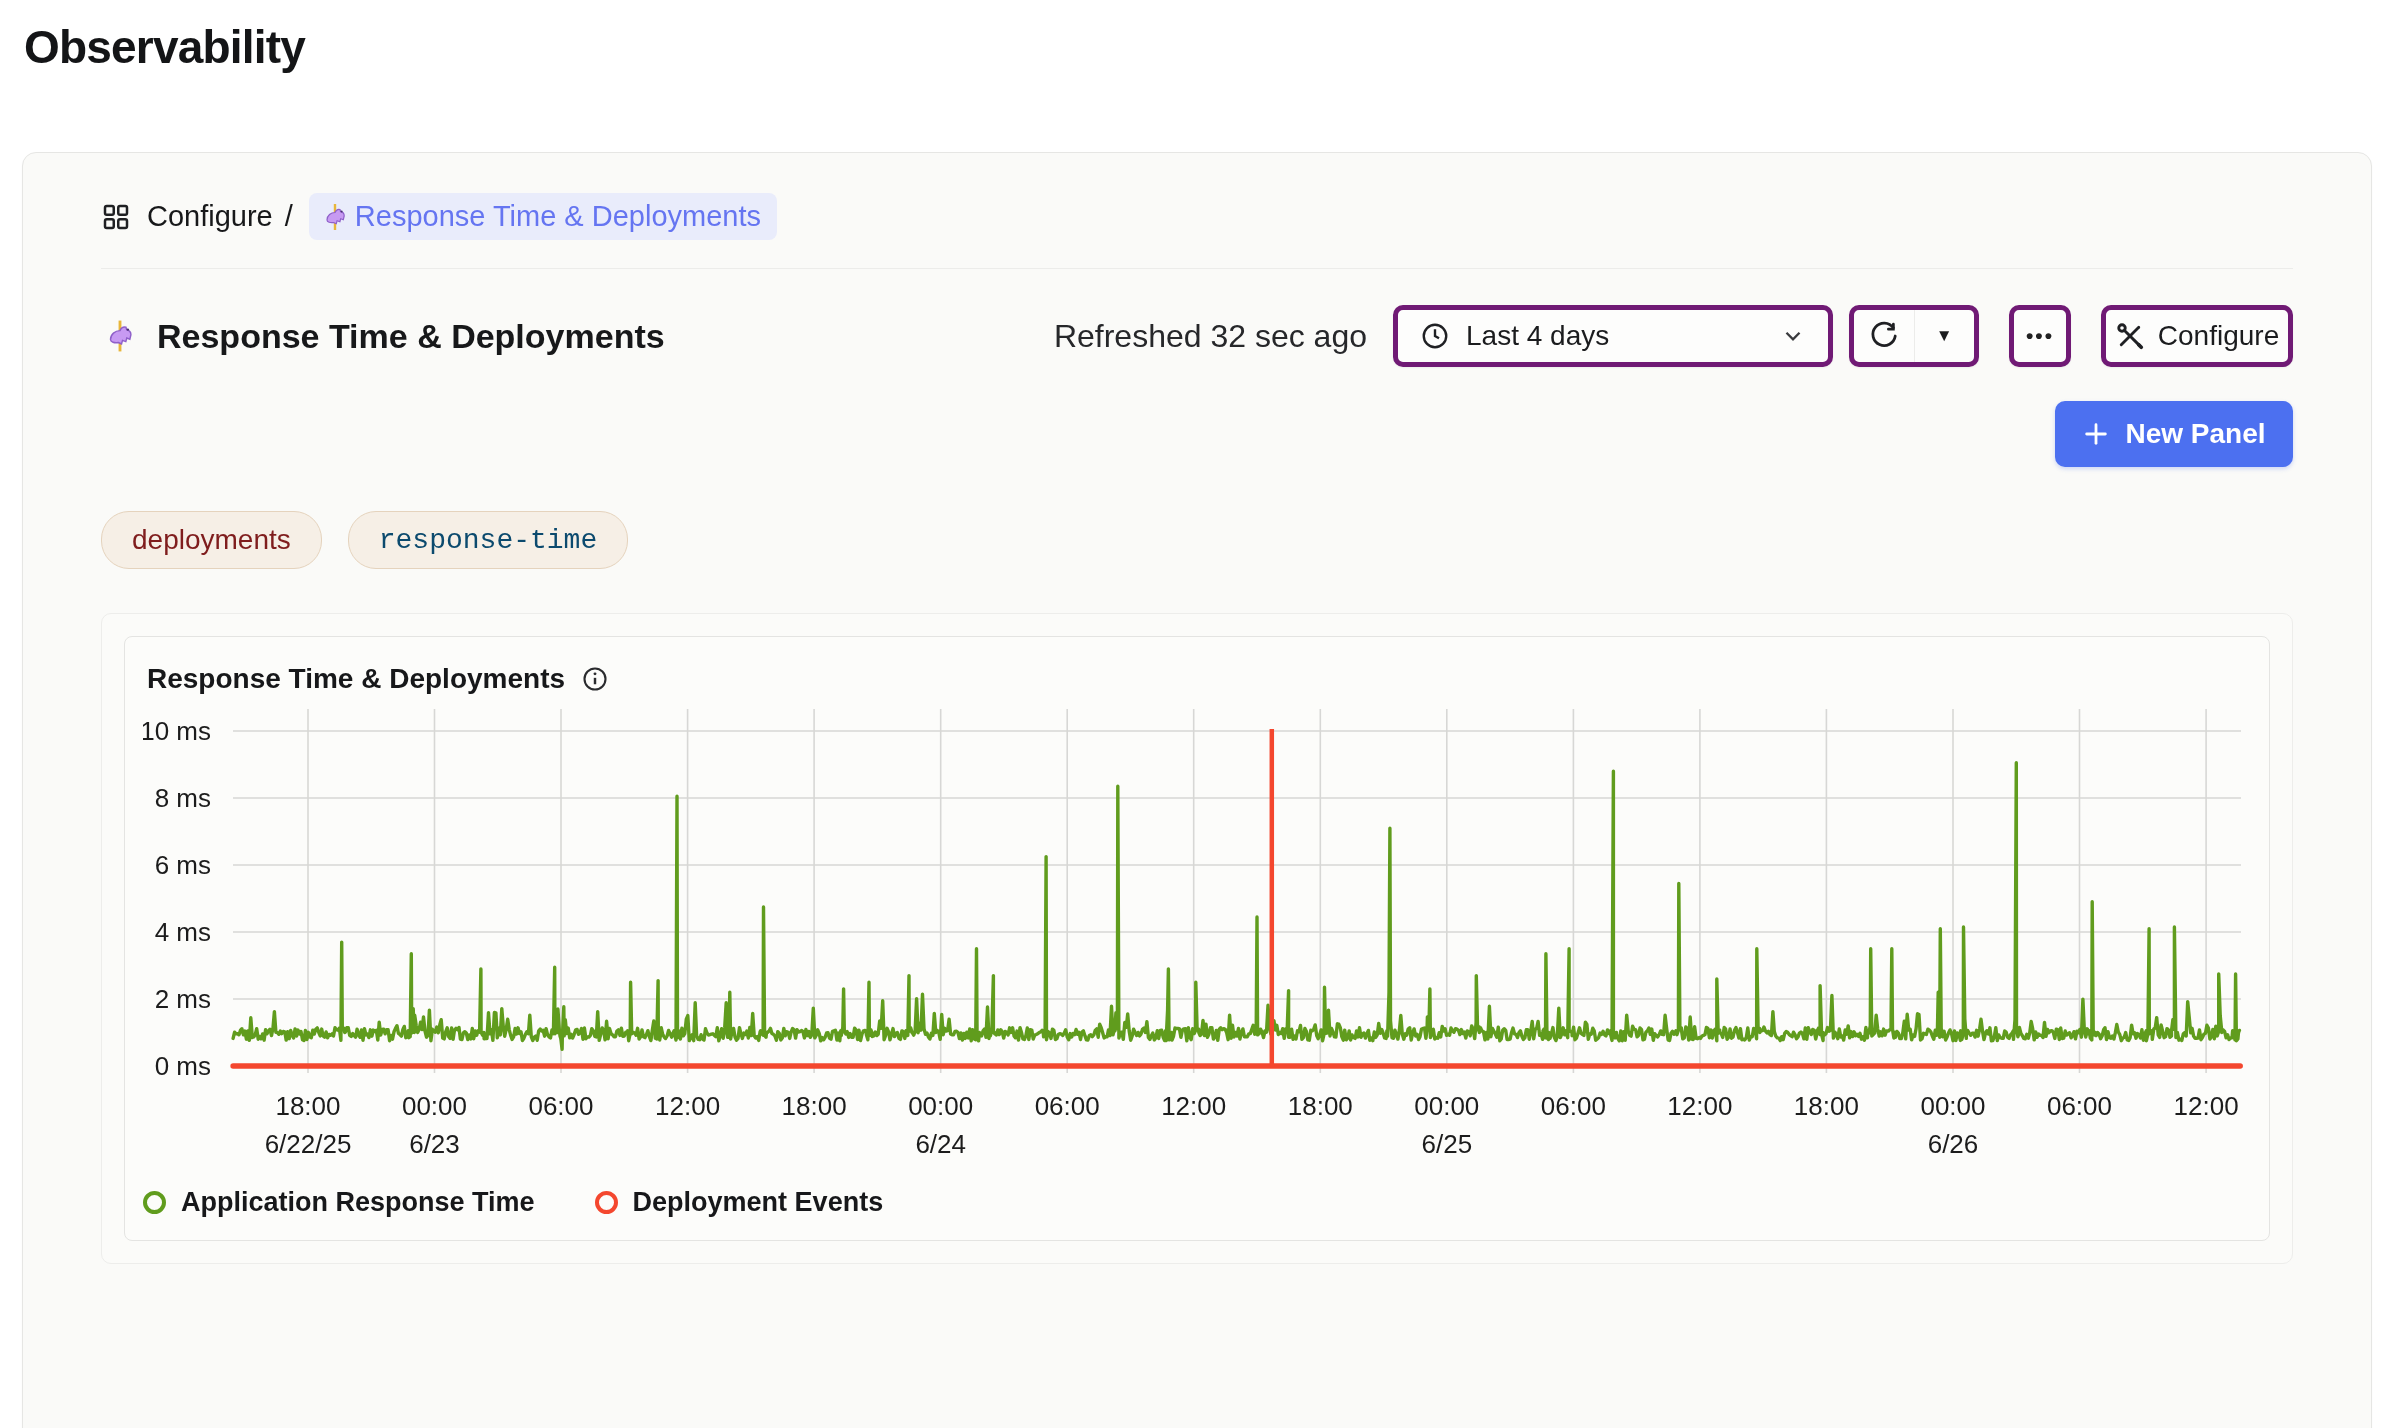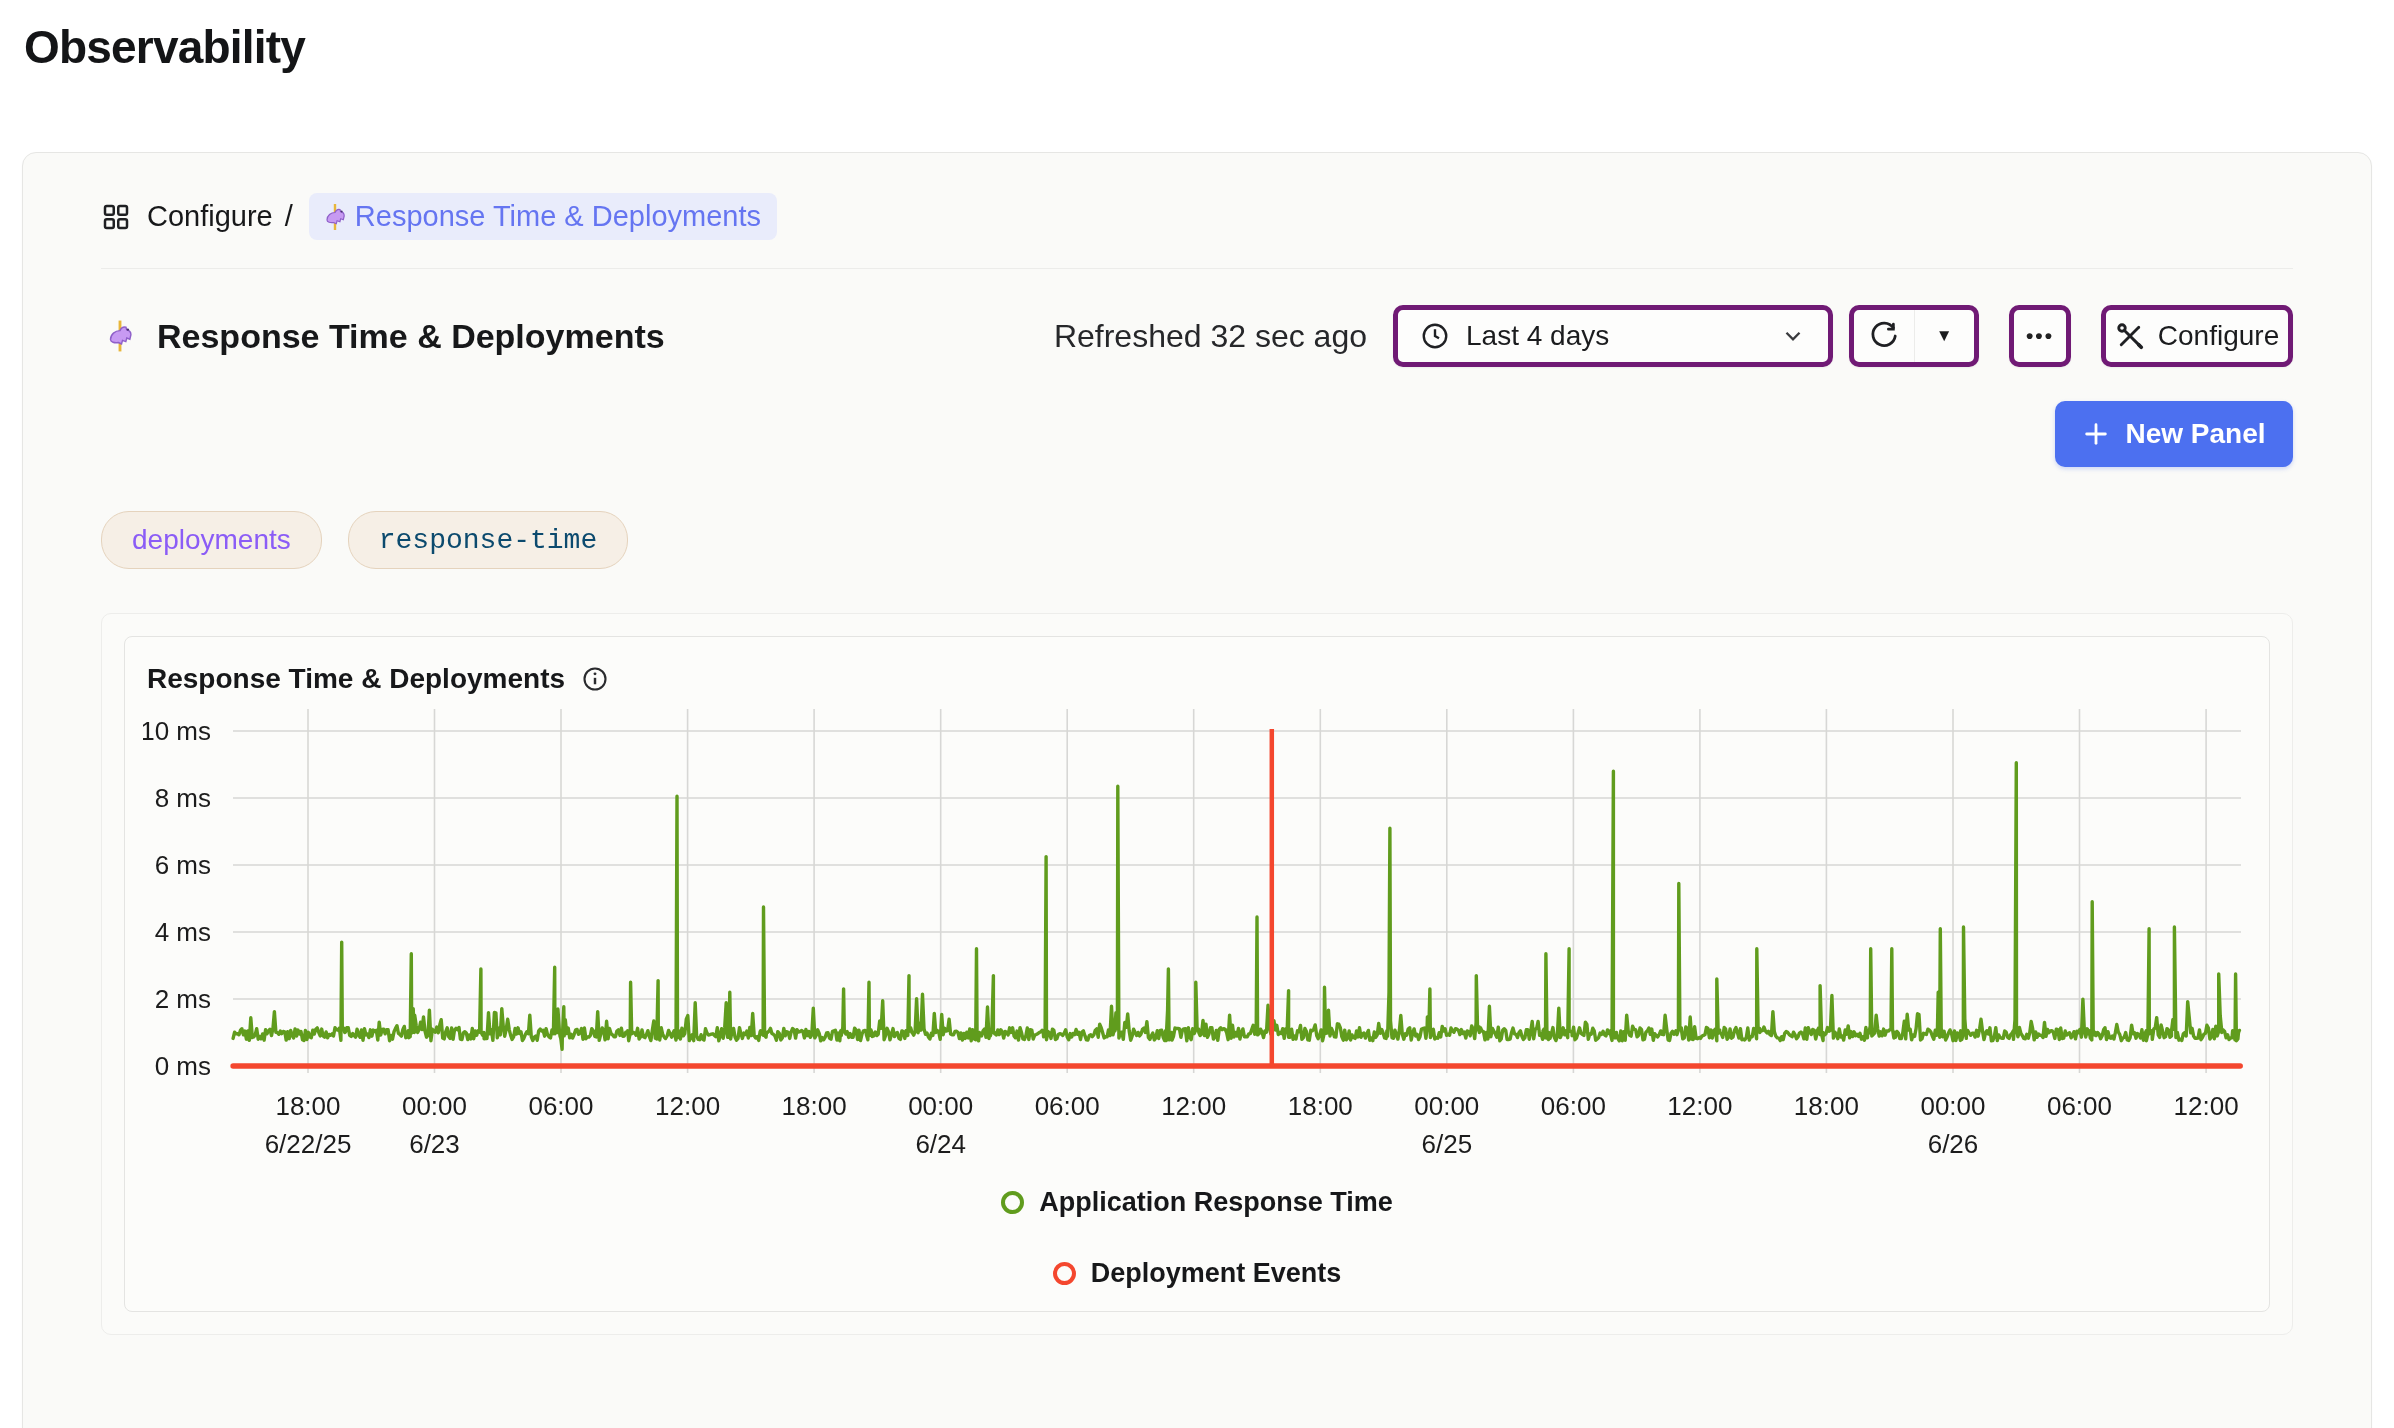--- a/index.html
+++ b/index.html
@@ -27,21 +27,21 @@
   .newpanel-row{display:flex;justify-content:flex-end;margin-top:34px;}
   .newpanel{width:238px;height:66px;border-radius:10px;background:#4c70f0;color:#ffffff;font-size:28px;font-weight:600;display:flex;align-items:center;justify-content:center;gap:15px;cursor:pointer;box-shadow:0 2px 4px rgba(76,112,240,.25);}
   .tags{display:flex;gap:26px;margin-top:44px;}
   .tag{height:56px;padding:0 30px;border-radius:28px;background:#f6efe6;border:1px solid #e5d3bd;color:#b8885c;font-size:28px;display:flex;align-items:center;cursor:pointer;}
   .desc{margin-top:50px;font-size:29px;color:#141517;}
   .chart-outer{margin-top:44px;background:#fbfbf9;border:1px solid #ededeb;border-radius:10px;padding:22px;}
   .chart-card{background:#fcfcfa;border:1px solid #e4e4e2;border-radius:8px;padding:20px 18px 10px;}
   .chart-title-row{display:flex;align-items:center;gap:16px;font-size:28px;font-weight:700;margin:6px 0 0 4px;color:#17181a;}
   #chart-svg{display:block;margin-top:6px;}
   #chart-svg text{font-family:"Liberation Sans",sans-serif;}
-  .legend{display:flex;align-items:center;gap:40px;margin:4px 0 12px;font-size:27px;font-weight:600;color:#17181a;flex-direction:column;}
+  .legend{display:flex;align-items:center;gap:60px;margin:4px 0 12px;font-size:27px;font-weight:600;color:#17181a;}
   .legend-item{display:flex;align-items:center;cursor:pointer;}
   .legend-swatch{width:23px;height:23px;border-radius:50%;border:4.5px solid #609c1d;box-sizing:border-box;margin-right:15px;background:transparent;}
   .icon{display:inline-flex;align-items:center;justify-content:center;}
 </style>
 </head>
 <body>
 
 <h1 class="page-title">Observability</h1>
 
 <div class="card">
@@ -139,21 +139,21 @@
         <svg width="28" height="28" viewBox="0 0 24 24" stroke="#ffffff" stroke-width="2.4" stroke-linecap="round">
           <line x1="12" y1="4" x2="12" y2="20"></line>
             <line x1="4" y1="12" x2="20" y2="12"></line>
         </svg>
       </span>
       <span>New Panel</span>
     </div>
   </div>
 
   <div class="tags">
-    <span class="tag" style="background: rgb(246, 239, 230); color: #8b5cf6; border-color: rgb(229, 211, 189); text-align: right;">deployments</span>
+    <span class="tag" style="background: rgb(246, 239, 230); color: #7f1d1d; border-color: rgb(229, 211, 189); text-align: right;">deployments</span>
     <span class="tag" style="background: rgb(246, 239, 230); color: #0c4a6e; border-color: rgb(229, 211, 189); font-family: Liberation Mono, monospace;">response-time</span>
   </div>
 
 
   <div class="chart-outer">
     <div class="chart-card">
       <div class="chart-title-row">
         <span>Response Time &amp; Deployments</span>
         <span class="icon">
           <svg width="28" height="28" viewBox="0 0 24 24" fill="none" stroke="#2a2b2e" stroke-width="1.8">

